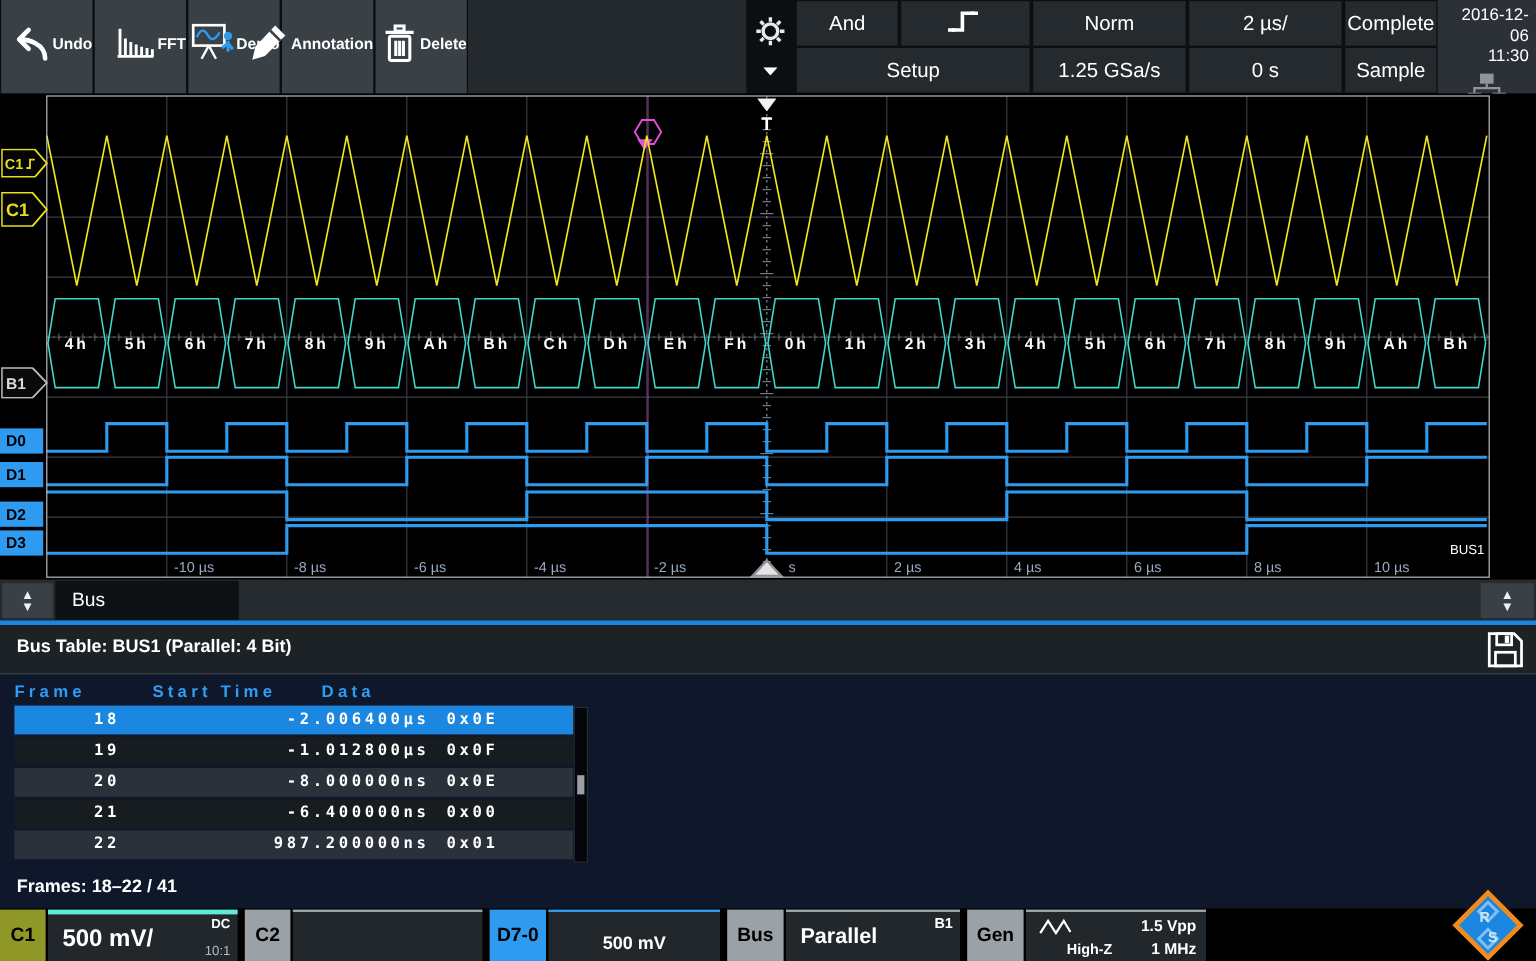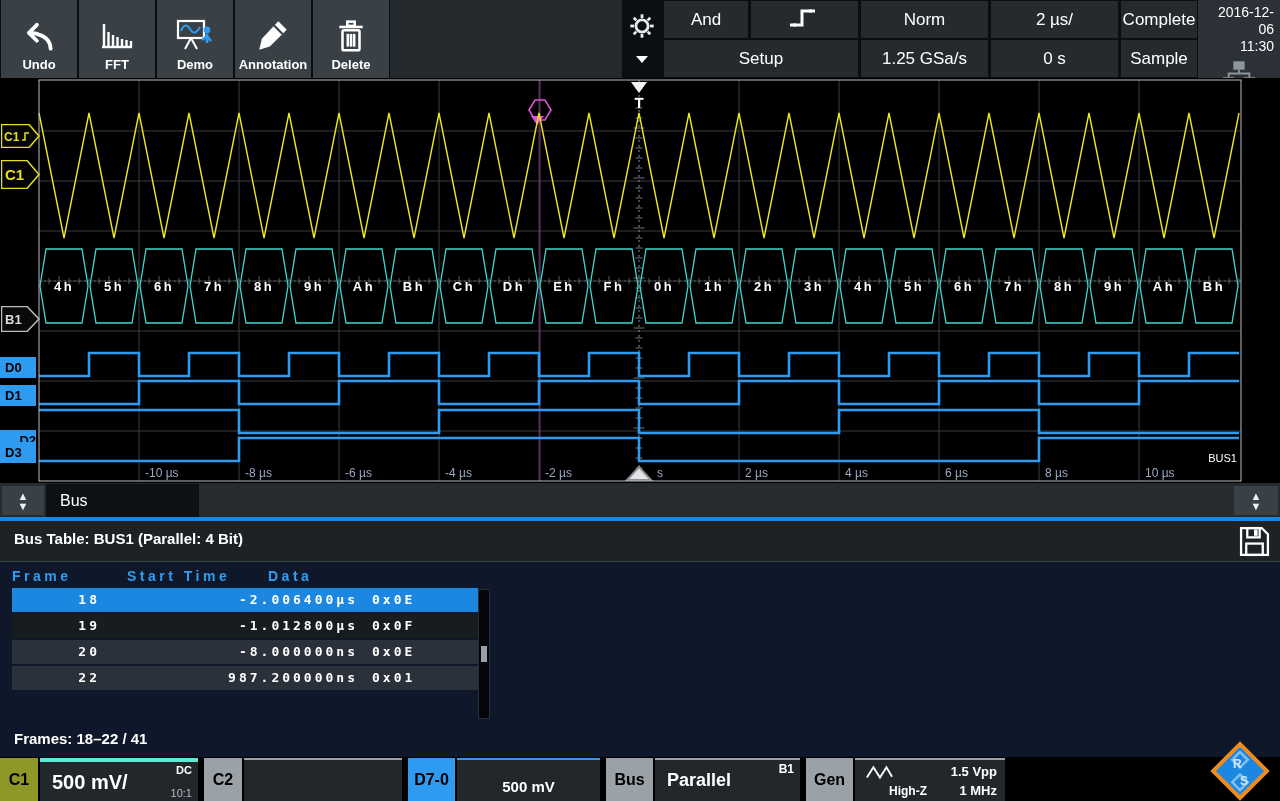--- a/index.html
+++ b/index.html
@@ -1,21 +1,21 @@
 <!DOCTYPE html>
 <html><head>
 <meta charset="utf-8">
 <style>
   html,body{margin:0;padding:0;background:#000;}
   #screen{position:relative;width:1280px;height:801px;background:#000;overflow:hidden;
           font-family:"Liberation Sans",sans-serif;color:#fff;-webkit-font-smoothing:antialiased;}
   
   .topbar{position:absolute;left:0;top:0;width:1280px;height:78px;background:#0c0f11;}
   #tb-buttons{position:absolute;left:1px;top:0;display:flex;gap:2px;height:78px;}
-  .tb-btn{width:76px;height:78px;background:#3a4146;display:flex;flex-direction:column;
+  .tb-btn{width:76px;height:78px;background:#3a4146;display:flex;flex-direction:row;
           align-items:center;justify-content:flex-end;padding-bottom:6px;box-sizing:border-box;cursor:pointer;}
   .tb-btn .ic{height:42px;display:flex;align-items:center;justify-content:center;}
   .tb-btn .lb{font-size:13px;font-weight:bold;color:#fff;}
   .tb-fill{position:absolute;left:390px;top:0;width:232px;height:78px;background:#24292d;}
   .gear-wrap{position:absolute;left:624px;top:0;width:36px;height:78px;display:flex;flex-direction:column;
              align-items:center;justify-content:center;gap:4px;cursor:pointer;}
   .cell{position:absolute;background:#252a2f;display:flex;align-items:center;justify-content:center;
         font-size:17px;color:#fff;cursor:pointer;}
   .datebox{position:absolute;left:1198px;top:0;width:82px;height:78px;background:#2b3137;
            box-sizing:border-box;padding:4px 6px;text-align:right;font-size:14px;line-height:17px;}
@@ -482,21 +482,21 @@
       </svg>
     </div>
     <div class="tag" style="top:228px;">
       <svg width="39" height="26">
           <polygon points="0.5,0.5 26,0.5 38,13 26,25.5 0.5,25.5" fill="#0a0a0a" stroke="#b9bdc2" stroke-width="1.5"></polygon>
         <text x="4" y="18" fill="#d8dbde" font-size="13" font-weight="bold">B1</text>
       </svg>
     </div>
     <div class="dtag" style="top:279px;">D0</div>
     <div class="dtag" style="top:307px;">D1</div>
-    <div class="dtag" style="top:352px;text-align:right;">D2</div>
+    <div class="dtag" style="top:340px;">D2</div>
     <div class="dtag" style="top:364px;">D3</div>
   </div>
 
   <div class="tabbar">
     <div class="updown" style="left:2px;top:3px;width:42px;height:29px;">
       <span>▲</span>
       <span>▼</span>
     </div>
   </div>
   <div class="tab-active">Bus</div>
@@ -534,20 +534,25 @@
         <div class="trow">
           <span class="cf">19</span>
           <span class="cs">-1.012800µs</span>
           <span class="cd">0x0F</span>
         </div>
         <div class="trow alt">
           <span class="cf">20</span>
           <span class="cs">-8.000000ns</span>
           <span class="cd">0x0E</span>
         </div>
+        <div class="trow">
+          <span class="cf">21</span>
+          <span class="cs">-6.400000ns</span>
+          <span class="cd">0x00</span>
+        </div>
         <div class="trow alt">
           <span class="cf">22</span>
           <span class="cs">987.200000ns</span>
           <span class="cd">0x01</span>
         </div>
       </div>
     <div class="vscroll">
       <div class="handle"></div>
     </div>
     <div class="tbl-footer">Frames: 18–22 / 41</div>

